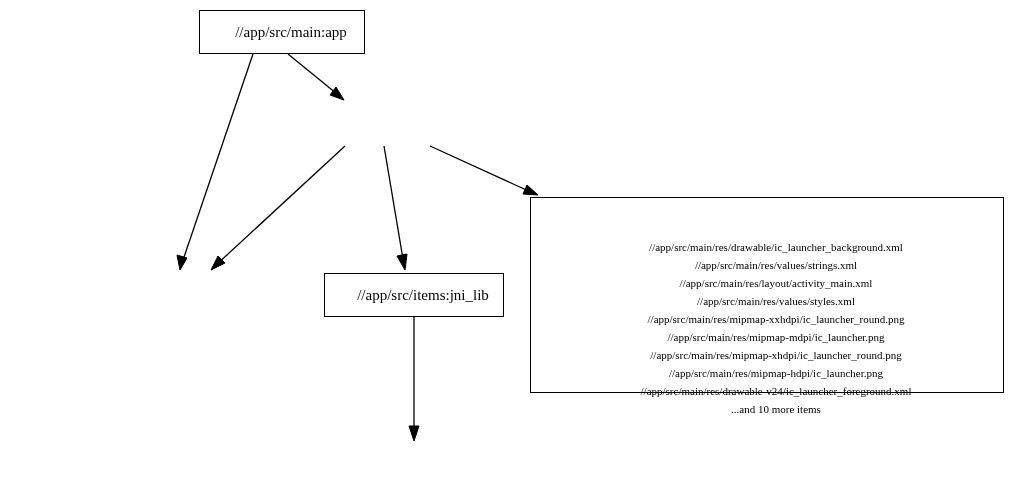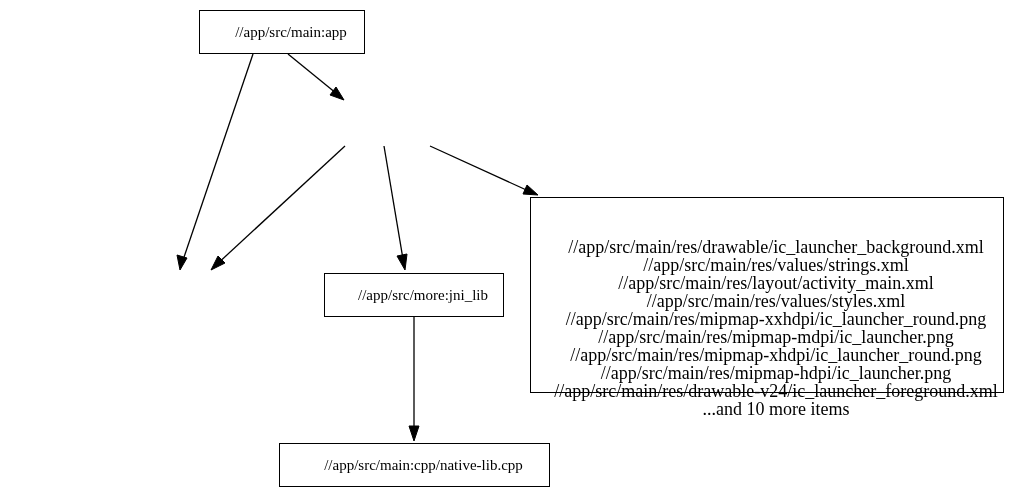--- a/index.html
+++ b/index.html
@@ -31,21 +31,21 @@
     padding-left: 18px;
   }
   .node.multiline {
     display: block;
     padding-top: 6px;
   }
   .node.multiline .lines {
     display: block;
     white-space: pre;
     text-align: center;
-    font-size: 18px;
+    font-size: 11px;
     line-height: 18px;
   }
   svg.edges {
     position: absolute;
     left: 0;
     top: 0;
     width: 1018px;
     height: 496px;
     overflow: visible;
   }
@@ -82,33 +82,30 @@
     </g>
   </svg>
 
   <div class="node" style="left:199px; top:10px; width:166px; height:44px;">
     <span>//app/src/main:app</span>
   </div>
 
 
 
   <div class="node" style="left:324px; top:273px; width:180px; height:44px;">
-    <span>//app/src/more:jni_lib</span>
+    <span>//app/src/items:jni_lib</span>
   </div>
 
   <div class="node multiline" style="left:530px; top:197px; width:474px; height:196px;">
     <span class="lines">//app/src/main/res/drawable/ic_launcher_background.xml
 //app/src/main/res/values/strings.xml
 //app/src/main/res/layout/activity_main.xml
 //app/src/main/res/values/styles.xml
 //app/src/main/res/mipmap-xxhdpi/ic_launcher_round.png
 //app/src/main/res/mipmap-mdpi/ic_launcher.png
 //app/src/main/res/mipmap-xhdpi/ic_launcher_round.png
 //app/src/main/res/mipmap-hdpi/ic_launcher.png
 //app/src/main/res/drawable-v24/ic_launcher_foreground.xml
 ...and 10 more items</span>
   </div>
 
-  <div class="node" style="left:279px; top:443px; width:271px; height:44px;">
-    <span>//app/src/main:cpp/native-lib.cpp</span>
-  </div>
 
 </div>
 
 </body></html>

